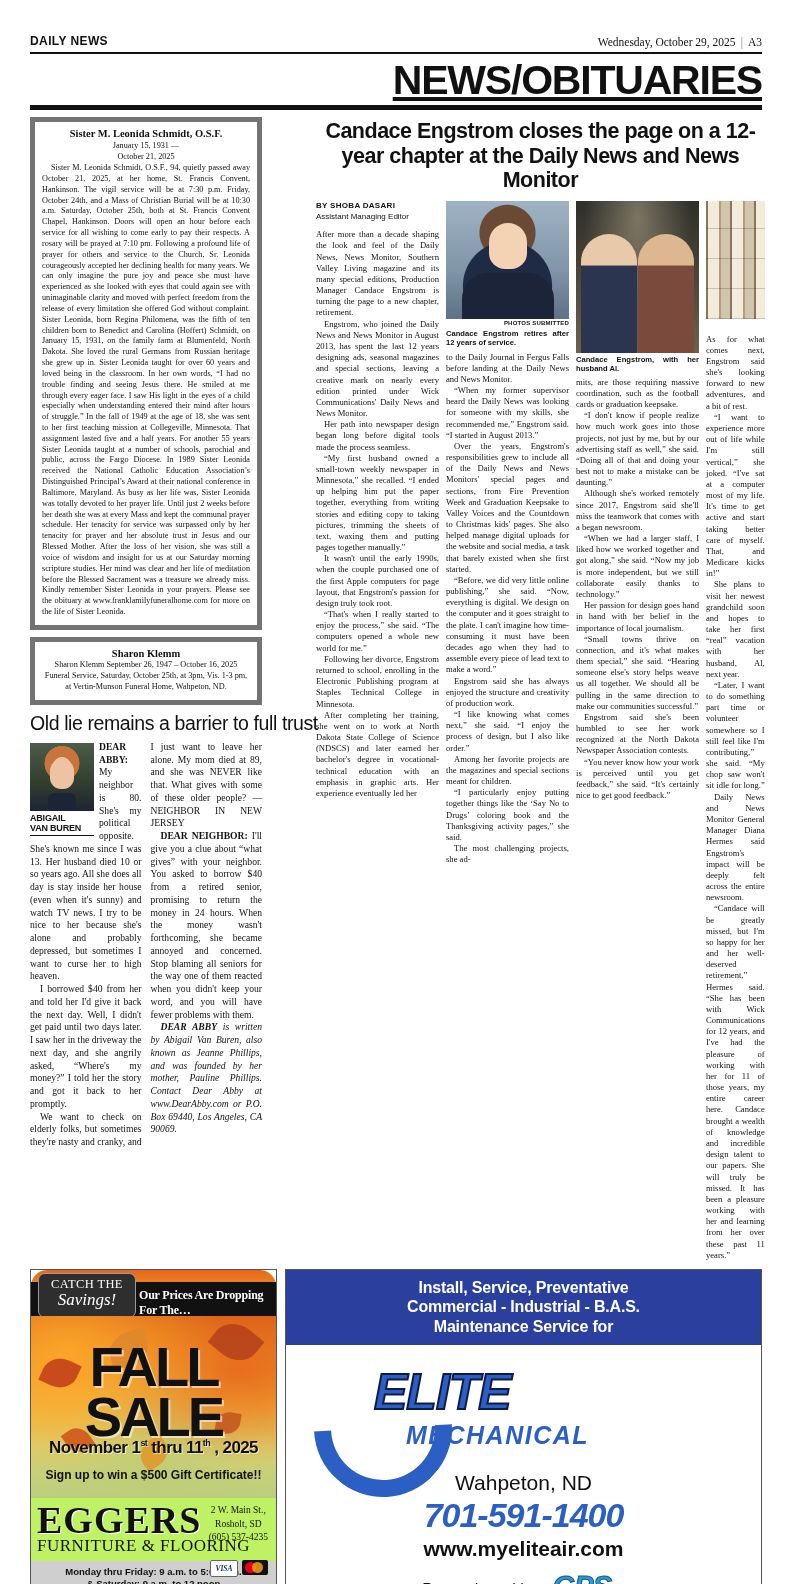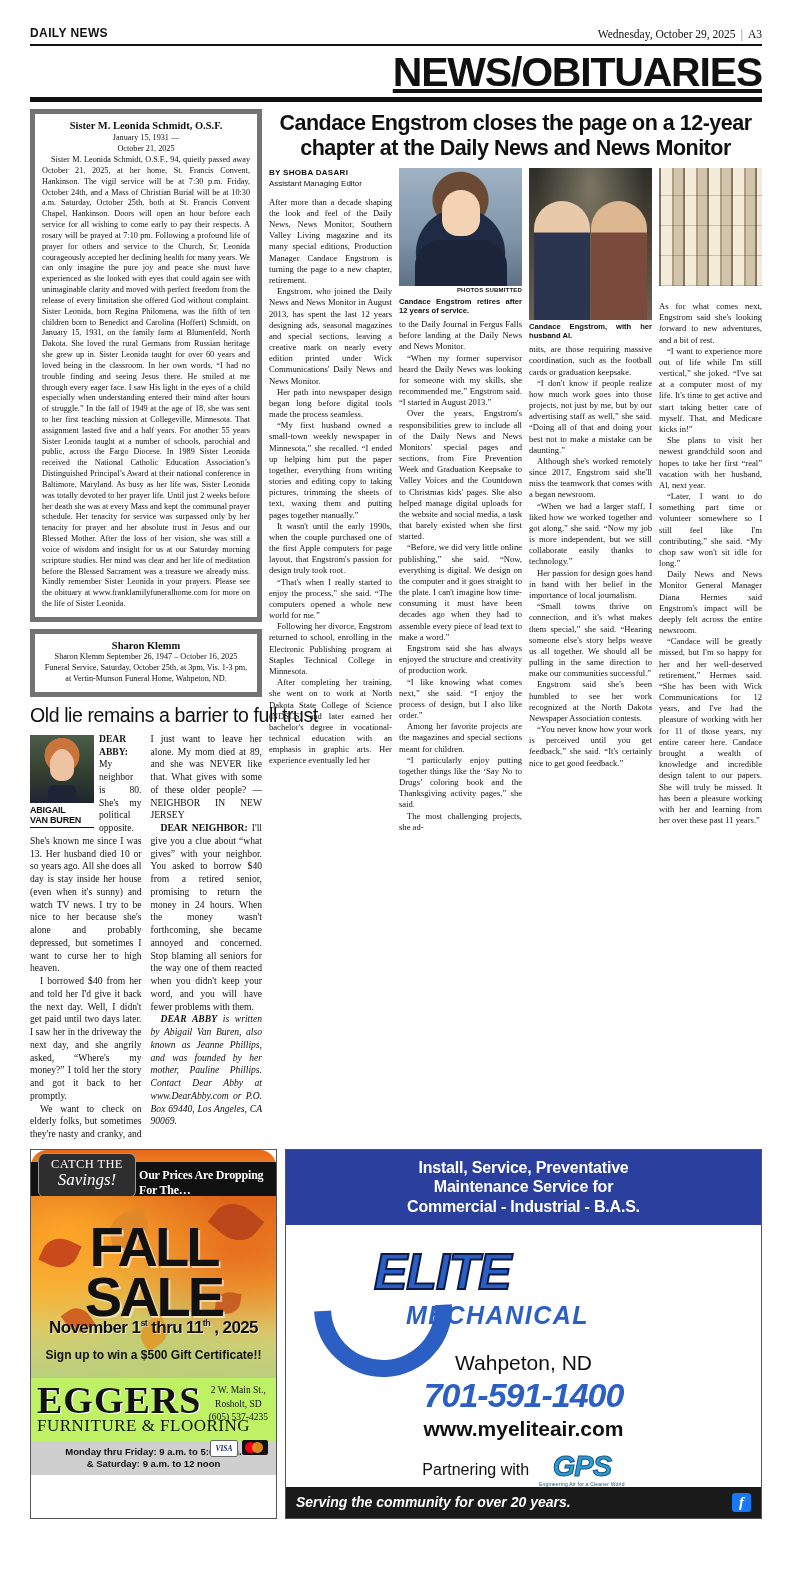--- a/index.html
+++ b/index.html
@@ -3,21 +3,21 @@
 <meta charset="utf-8">
 <style>
   html,body{margin:0;padding:0;}
   body{
     width:792px;height:1584px;
     background:#ffffff;
     font-family:"Liberation Serif", serif;
     color:#111;
     overflow:hidden;
   }
-  .page{position:relative;width:792px;height:1420px;box-sizing:border-box;padding:0 30px;}
+  .page{position:relative;width:792px;height:1420px;box-sizing:border-box;padding:8px 30px;}
 
   
   .masthead{display:flex;justify-content:space-between;align-items:flex-end;padding-top:26px;}
   .masthead .paper{
     font-family:"Liberation Sans",sans-serif;font-weight:bold;font-size:12px;
     letter-spacing:.4px;color:#111;
   }
   .masthead .date{
     font-family:"Liberation Serif",serif;font-size:11.5px;color:#111;
   }
@@ -28,21 +28,21 @@
     font-family:"Liberation Sans",sans-serif;
     font-weight:bold;font-size:41px;line-height:1;
     letter-spacing:-1.2px;
     margin-top:6px;color:#111;text-decoration:underline;
   }
   .rule-thick{height:5px;background:#111;margin-top:4px;}
 
   
   .content{display:flex;gap:7px;margin-top:7px;}
   .col-left{width:232px;flex:0 0 232px;}
-  .col-right{flex:1;}
+  .col-right{flex:1;margin-left:47px;}
 
   
   .obit-box{border:5px solid #737373;padding:6px 7px 7px 7px;margin-bottom:7px;}
   .obit-name{
     text-align:center;font-weight:bold;font-size:10.5px;
     font-family:"Liberation Serif",serif;margin-bottom:1px;
   }
   .obit-dates{text-align:center;font-size:8.2px;line-height:1.35;margin-bottom:1px;}
   .obit-body{
     font-size:8.2px;line-height:1.32;text-align:justify;text-indent:9px;
@@ -444,22 +444,22 @@
       </div>
       <div class="egg-hours">
         <div>Monday thru Friday: 9 a.m. to 5:00 p.m.</div>
         <div>&amp; Saturday: 9 a.m. to 12 noon</div>
       </div>
     </div>
 
     <div class="ad-right">
       <div class="elite-top">
         <div>Install, Service, Preventative</div>
+        <div>Commercial - Industrial - B.A.S.</div>
         <div>Maintenance Service for</div>
-        <div>Commercial - Industrial - B.A.S.</div>
       </div>
       <div class="elite-mid">
         <div class="elite-logo">
           <div class="elite-swoosh"></div>
           <div class="elite-word">ELITE</div>
           <div class="elite-word2">MECHANICAL</div>
         </div>
         <div class="elite-city">Wahpeton, ND</div>
         <div class="elite-phone">701-591-1400</div>
         <div class="elite-web">www.myeliteair.com</div>

